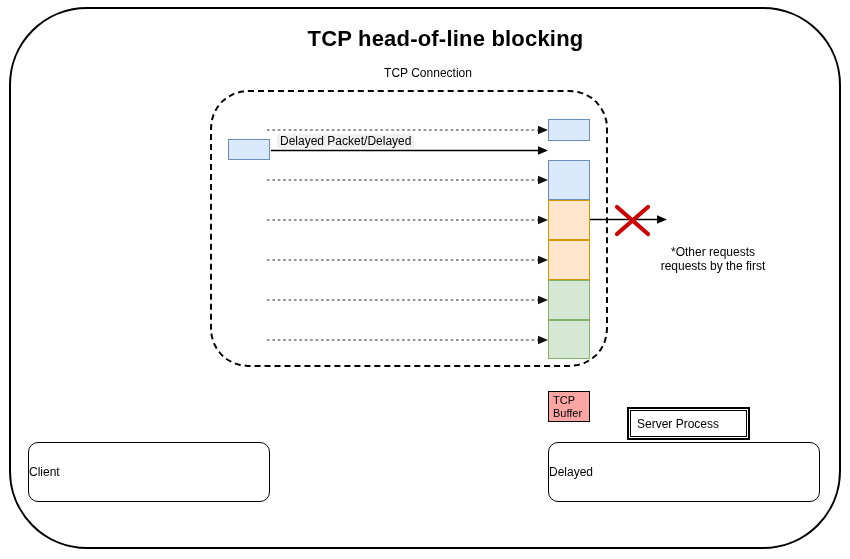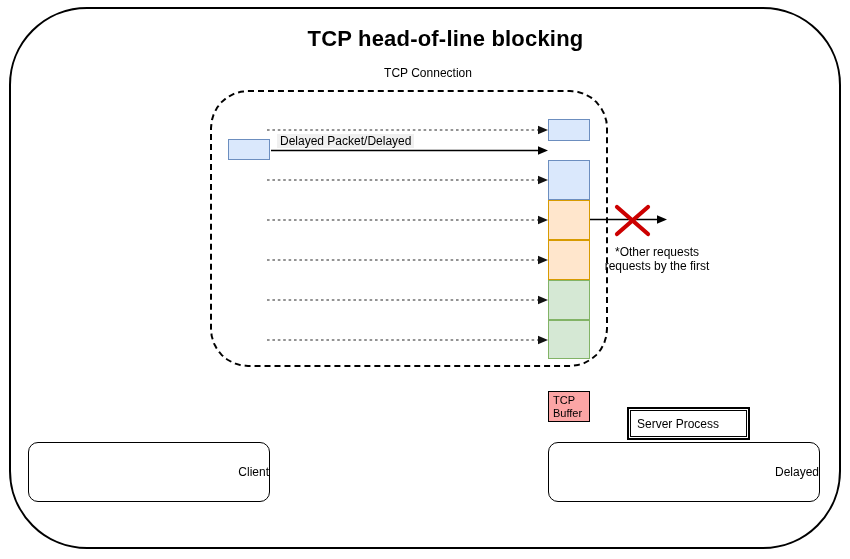--- a/index.html
+++ b/index.html
@@ -42,21 +42,21 @@
   .seg-4{left:548px;top:240px;height:40px;}
   .seg-5{left:548px;top:280px;height:40px;}
   .seg-6{left:548px;top:320px;height:39px;}
 
   .delayed-packet-label{
     position:absolute;left:277px;top:134px;font-size:12px;line-height:14px;
     background:#f0f0f0;padding:0 3px;white-space:nowrap;
   }
 
   .blocked-note{
-    position:absolute;left:596px;top:245px;width:122px;text-align:center;
+    position:absolute;left:652px;top:245px;width:122px;text-align:center;
     font-size:12px;line-height:14px;
   }
 
   .tcp-buffer-box{
     position:absolute;left:548px;top:391px;width:42px;height:31px;
     border:1px solid #000;background:#fca5a5;font-size:11px;line-height:13px;
     padding:2px 2px 0 4px;
   }
 
   .server-process-box{
@@ -65,21 +65,21 @@
     display:flex;align-items:center;padding-left:8px;
   }
   .server-process-box::before{
     content:"";position:absolute;inset:1px;border:1px solid #000;pointer-events:none;
   }
   .server-process-box span{position:relative;}
 
   .endpoint-box{
     position:absolute;top:442px;height:60px;border:1px solid #000;
     border-radius:10px;background:#fff;font-size:12px;
-    display:flex;align-items:center;justify-content:flex-end;
+    display:flex;align-items:center;justify-content:flex-start;
   }
   .client-box{left:28px;width:242px;}
   .server-box{left:548px;width:272px;}
 
   .arrows-layer{position:absolute;left:0;top:0;pointer-events:none;}
 </style>
 </head>
 <body>
 
 <div class="canvas">

